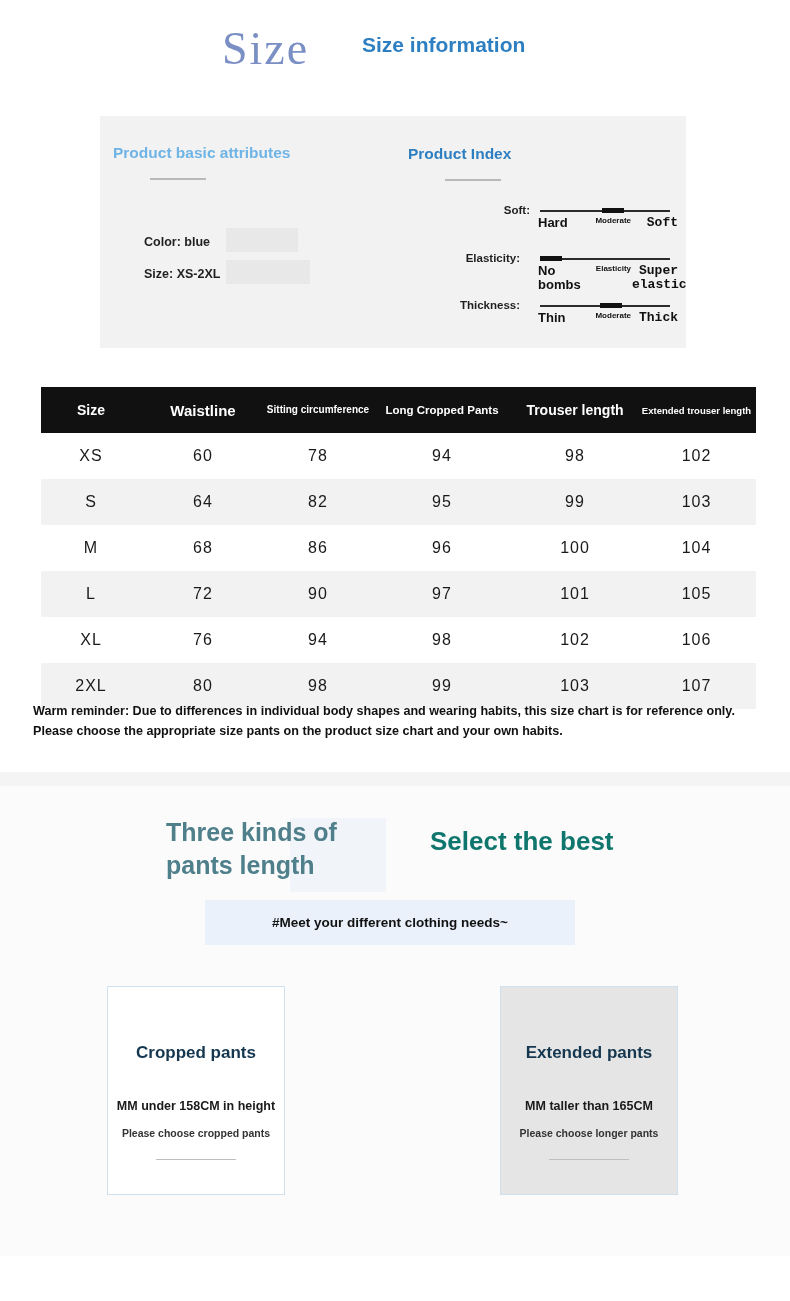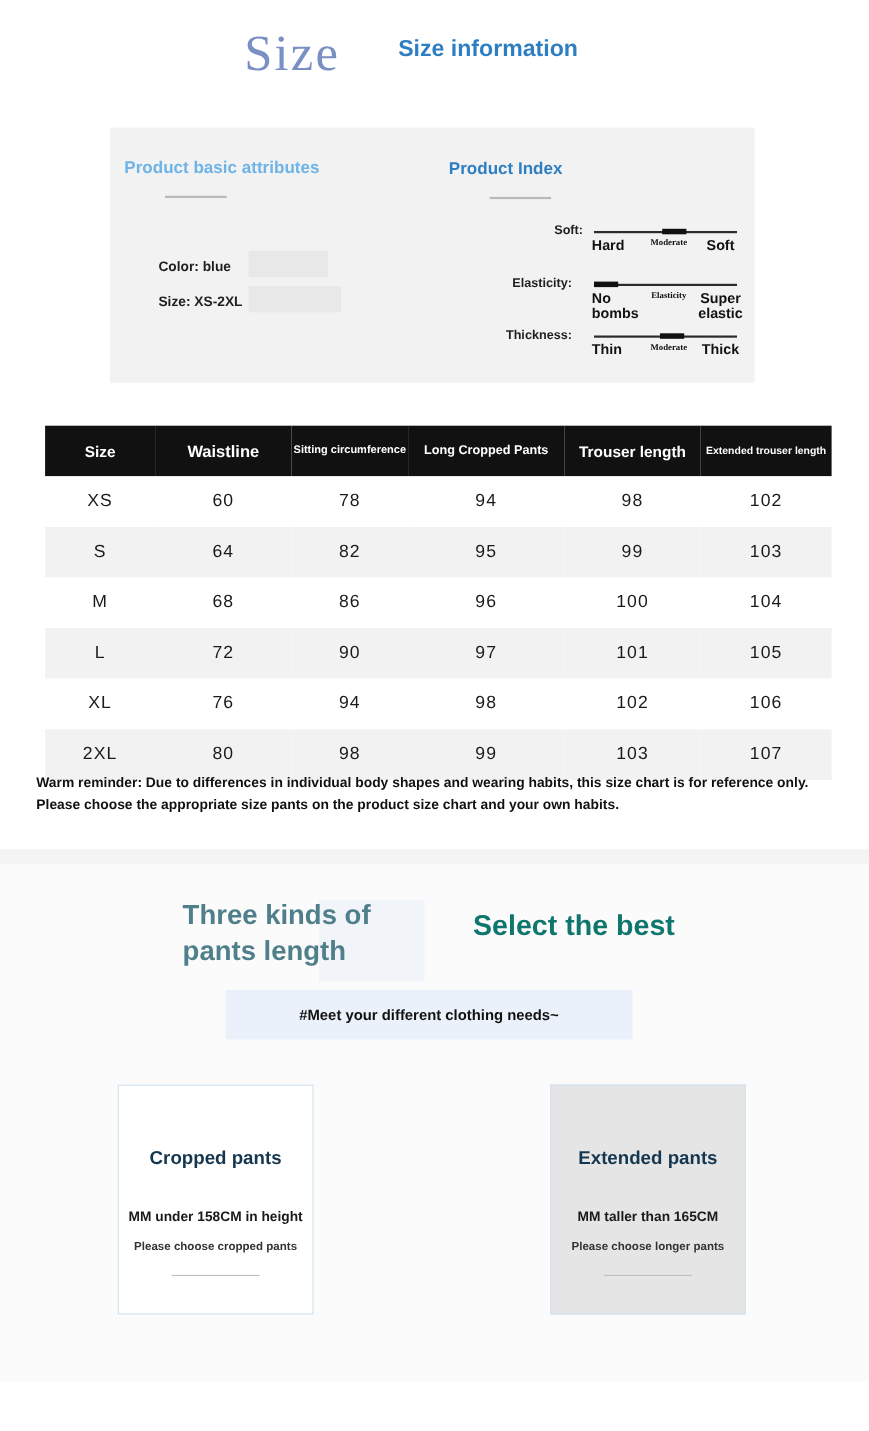--- a/index.html
+++ b/index.html
@@ -140,22 +140,22 @@
   }
   .idx-scale {
     position: absolute;
     width: 140px;
     display: flex;
     justify-content: space-between;
     align-items: flex-start;
   }
   .idx-scale span { color: #111; }
   .idx-end { font-size: 13px; font-weight: bold; line-height: 1.05; width: 46px; }
-  .idx-end.right { text-align: center; }
-  .idx-mid { font-size: 8px; font-weight: bold; width: 46px; text-align: center; font-family: Liberation Serif, serif; }
+  .idx-end.right { text-align: right; font-family: Liberation Mono, monospace; }
+  .idx-mid { font-size: 8px; font-weight: bold; width: 46px; text-align: right; }
 
   
   .table-wrap {
     position: absolute;
     left: 41px;
     top: 387px;
     width: 703px;
   }
   table.size-table {
     border-collapse: collapse;

